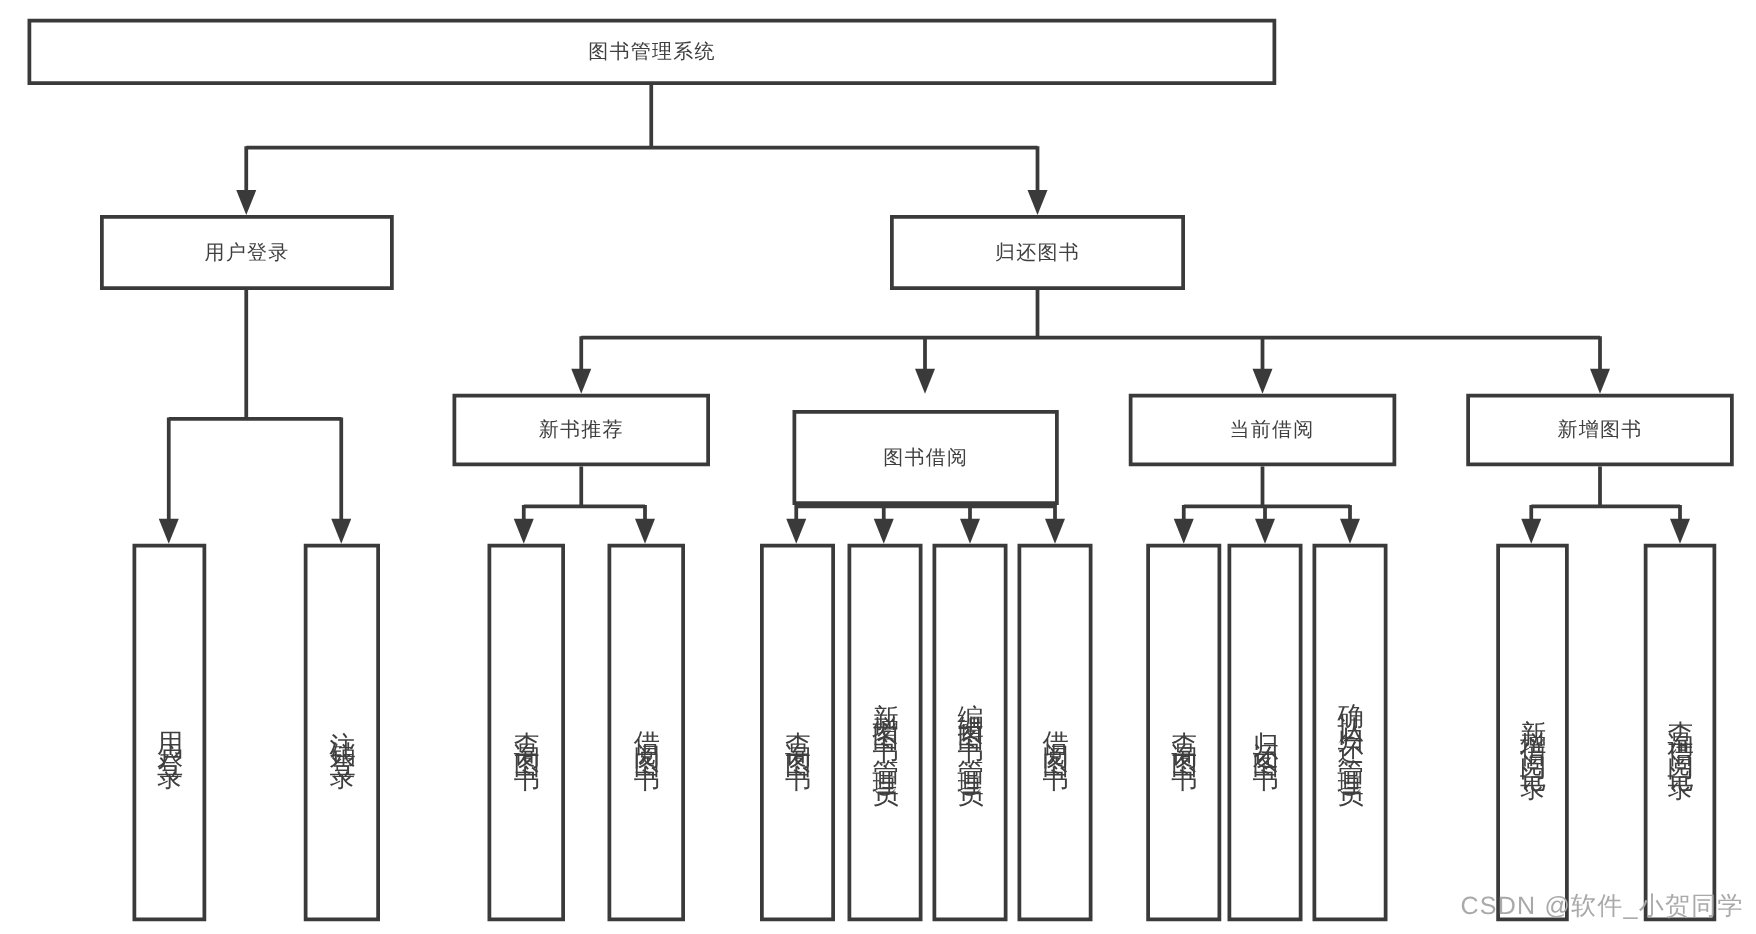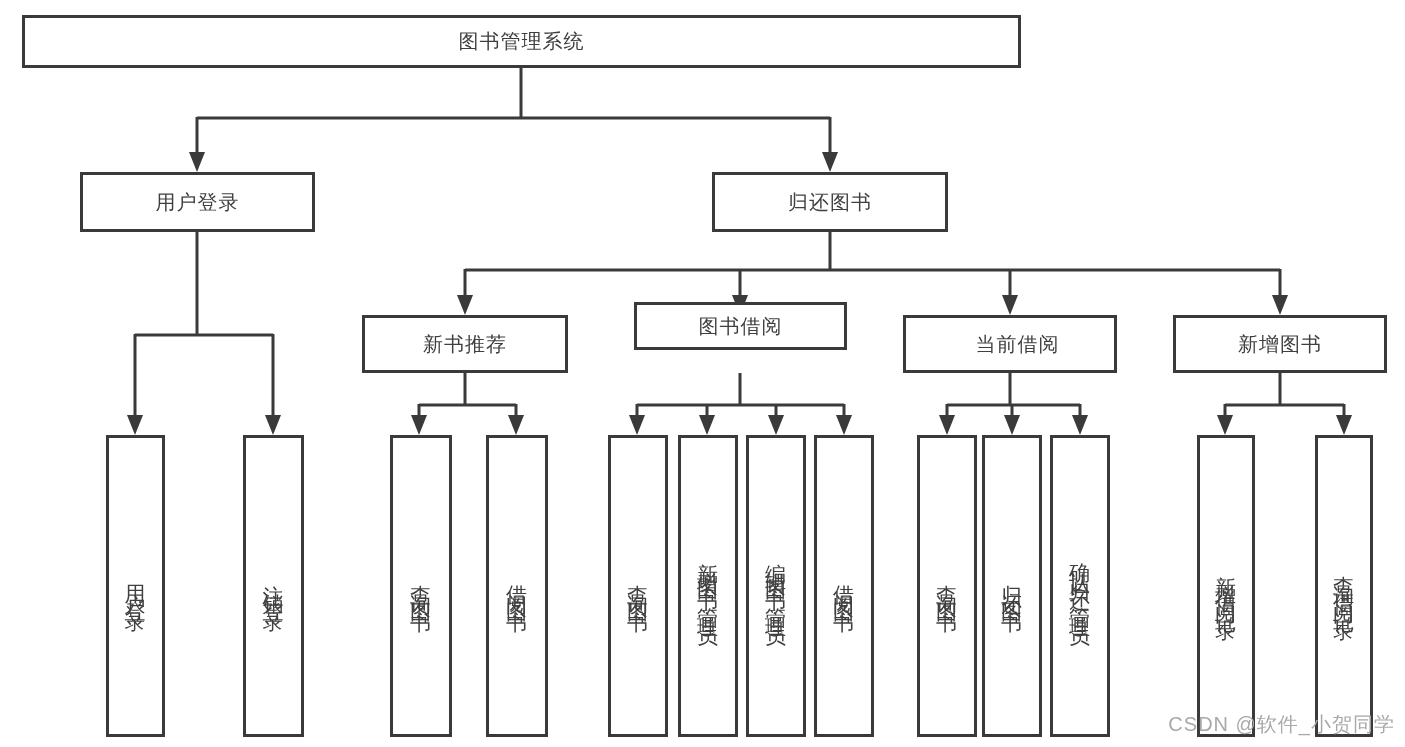--- a/index.html
+++ b/index.html
@@ -16,36 +16,36 @@
   .node {
     position: absolute;
     background: #ffffff;
     border: 3px solid #3a3a3a;
     color: #3f3f3f;
     display: flex;
     align-items: center;
     justify-content: center;
     z-index: 2;
   }
-  .h-node { font-size: 20px; letter-spacing: 1px; white-space: nowrap; align-items: center; }
+  .h-node { font-size: 16px; letter-spacing: 1px; white-space: nowrap; align-items: center; }
   .v-node span {
     writing-mode: vertical-rl;
     font-size: 21px;
     letter-spacing: 9px;
     line-height: 1;
     display: block;
   }
   
   .n-root  { left: 22px;  top: 15px;  width: 999px; height: 53px; }
   
   .n-l2-0  { left: 80px;  top: 172px; width: 235px; height: 60px; }
   .n-l2-1  { left: 712px; top: 172px; width: 236px; height: 60px; }
   
   .n-l3-0  { left: 362px;  top: 315px; width: 206px; height: 58px; }
-  .n-l3-1  { left: 634px;  top: 302px; width: 213px; height: 48px; }
+  .n-l3-1  { left: 634px;  top: 328px; width: 213px; height: 76px; }
   .n-l3-2  { left: 903px;  top: 315px; width: 214px; height: 58px; padding-left: 15px; }
   .n-l3-3  { left: 1173px; top: 315px; width: 214px; height: 58px; }
   
   .leaf    { top: 435px; height: 302px; }
   .n-lf-0  { left: 106px;  width: 59px; }
   .n-lf-1  { left: 243px;  width: 61px; }
   .n-lf-2  { left: 390px;  width: 62px; }
   .n-lf-3  { left: 486px;  width: 62px; }
   .n-lf-4  { left: 608px;  width: 60px; }
   .n-lf-5  { left: 678px;  width: 60px; }

